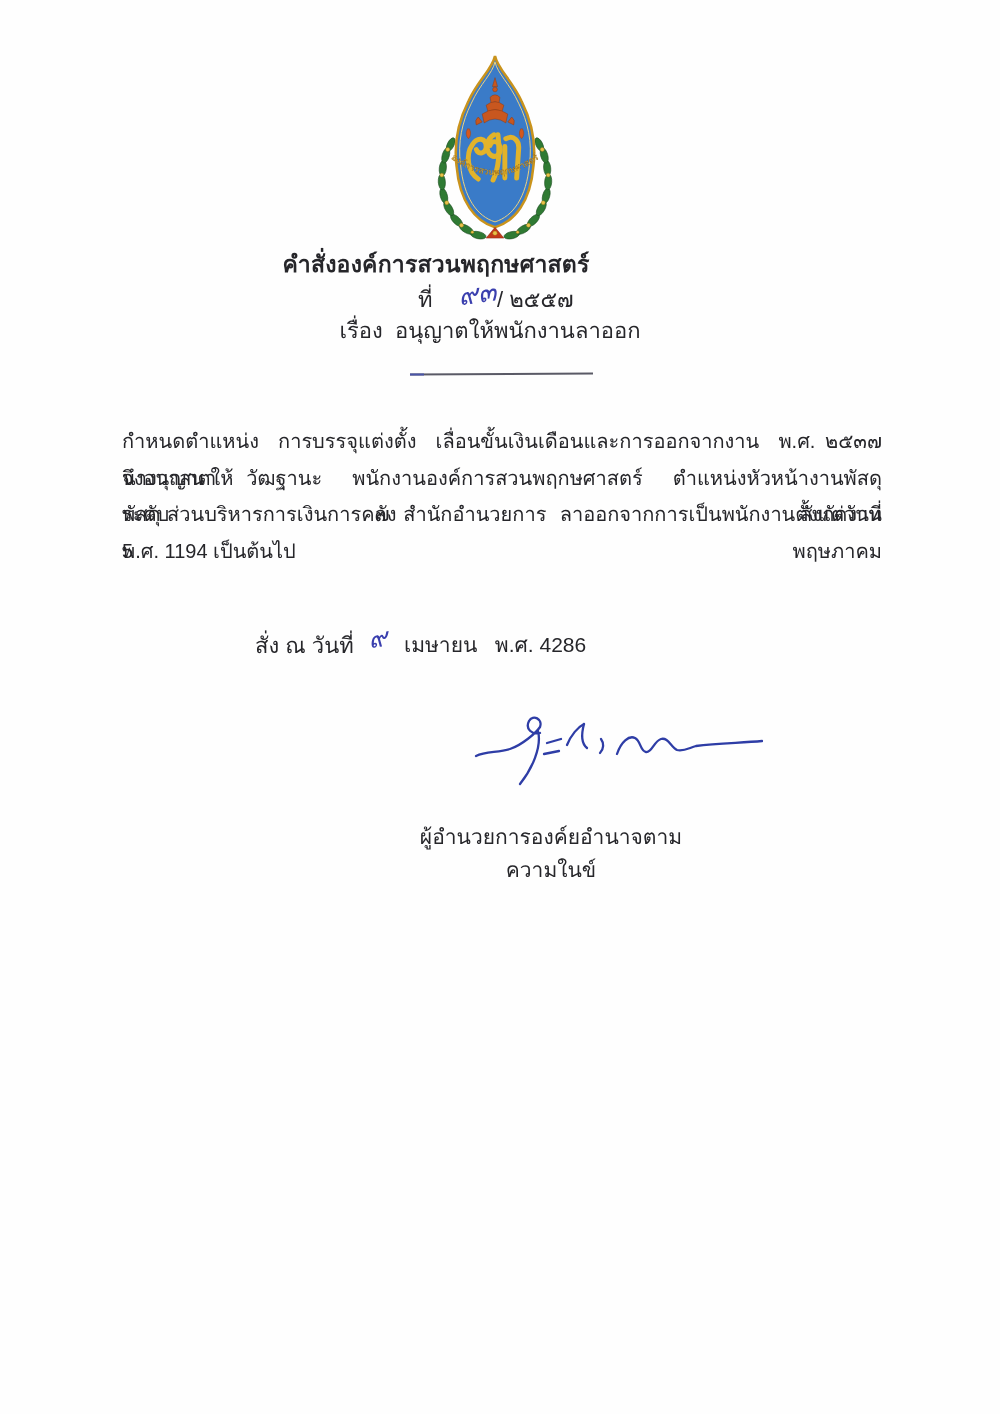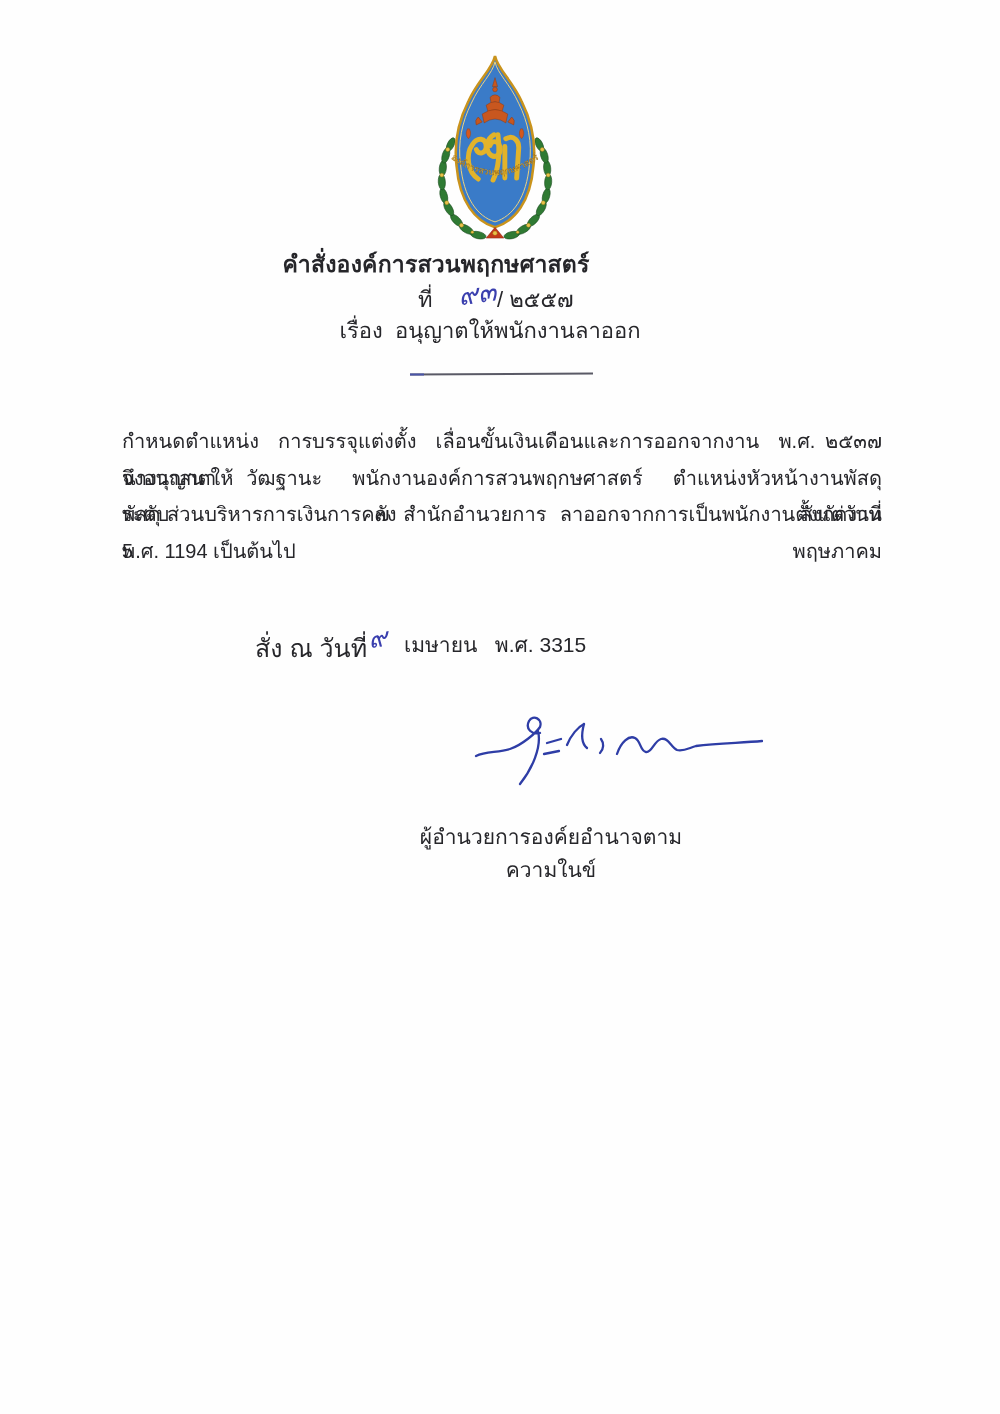--- a/index.html
+++ b/index.html
@@ -120,23 +120,23 @@
   <div class="abs rule" style="left:410px; top:373px; width:183px;"></div>
 
   <div class="abs" style="left:122px; top:423px; width:760px;">
     <div class="body-line just txt">กำหนดตำแหน่ง  การบรรจุแต่งตั้ง  เลื่อนขั้นเงินเดือนและการออกจากงาน  พ.ศ. ๒๕๓๗  จึงอนุญาตให้</div>
     <div class="body-line just txt">นางวาสนา  วัฒฐานะ  พนักงานองค์การสวนพฤกษศาสตร์  ตำแหน่งหัวหน้างานพัสดุ  ระดับ ๗  สังกัดงาน</div>
     <div class="body-line just txt">พัสดุ ส่วนบริหารการเงินการคลัง สำนักอำนวยการ  ลาออกจากการเป็นพนักงานตั้งแต่วันที่  5  พฤษภาคม</div>
     <div class="body-line txt">พ.ศ. 1194 เป็นต้นไป</div>
   </div>
 
   <div>
-    <span class="abs txt" style="left:255px; top:628px; font-size:25px;">สั่ง ณ วันที่</span>
+    <span class="abs txt" style="left:255px; top:628px; font-size:22px;">สั่ง ณ วันที่</span>
     <span class="abs hand" style="left:368px; top:617px; font-size:26px;">๙</span>
-    <span class="abs txt" style="left:404px; top:628px; font-size:21px;">เมษายน   พ.ศ. 3315</span>
+    <span class="abs txt" style="left:404px; top:628px; font-size:21px;">เมษายน   พ.ศ. 4286</span>
   </div>
 
   <svg class="abs" style="left:470px; top:705px;" width="310" height="90" viewBox="0 0 310 90">
     <g fill="none" stroke="#2e3da6" stroke-width="2.3" stroke-linecap="round" stroke-linejoin="round">
       <path d="M6,51 C16,46 28,48 40,44 C52,40 66,28 70,22 C73,14 63,9 59,16 C55,24 62,30 70,28"></path>
       <path d="M68,26 C72,42 62,64 50,79"></path>
       <path d="M77,38 L91,34"></path>
       <path d="M74,49 L89,46"></path>
       <path d="M97,40 C101,30 108,22 114,19"></path>
       <path d="M114,19 C111,30 112,39 117,43"></path>

